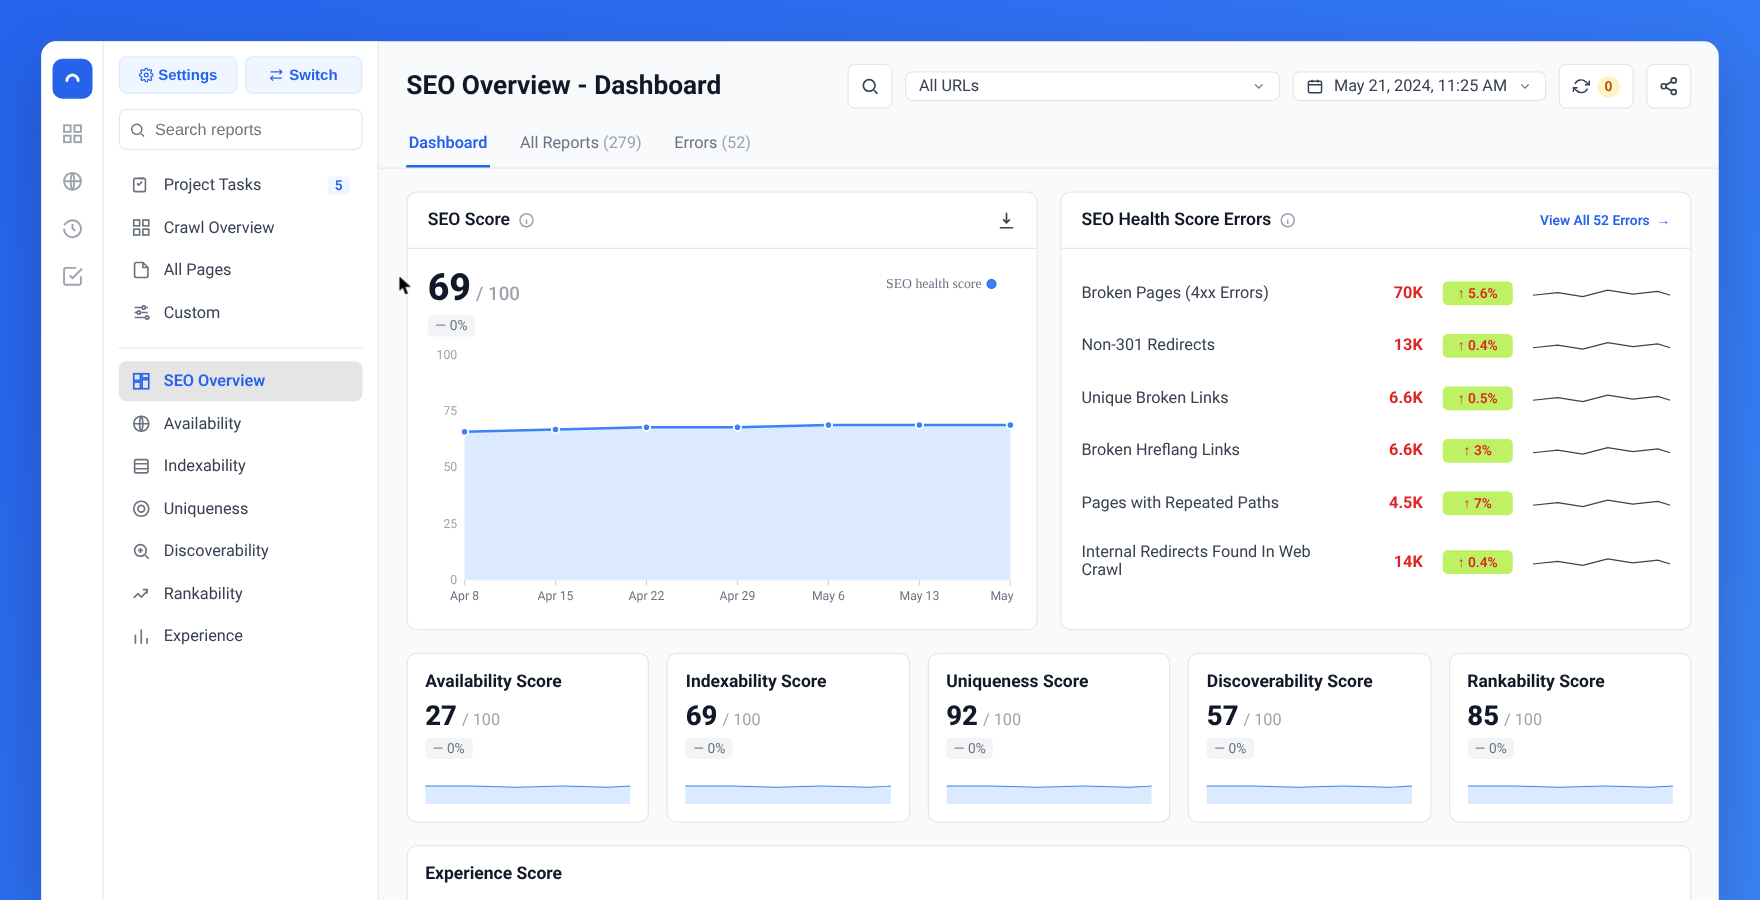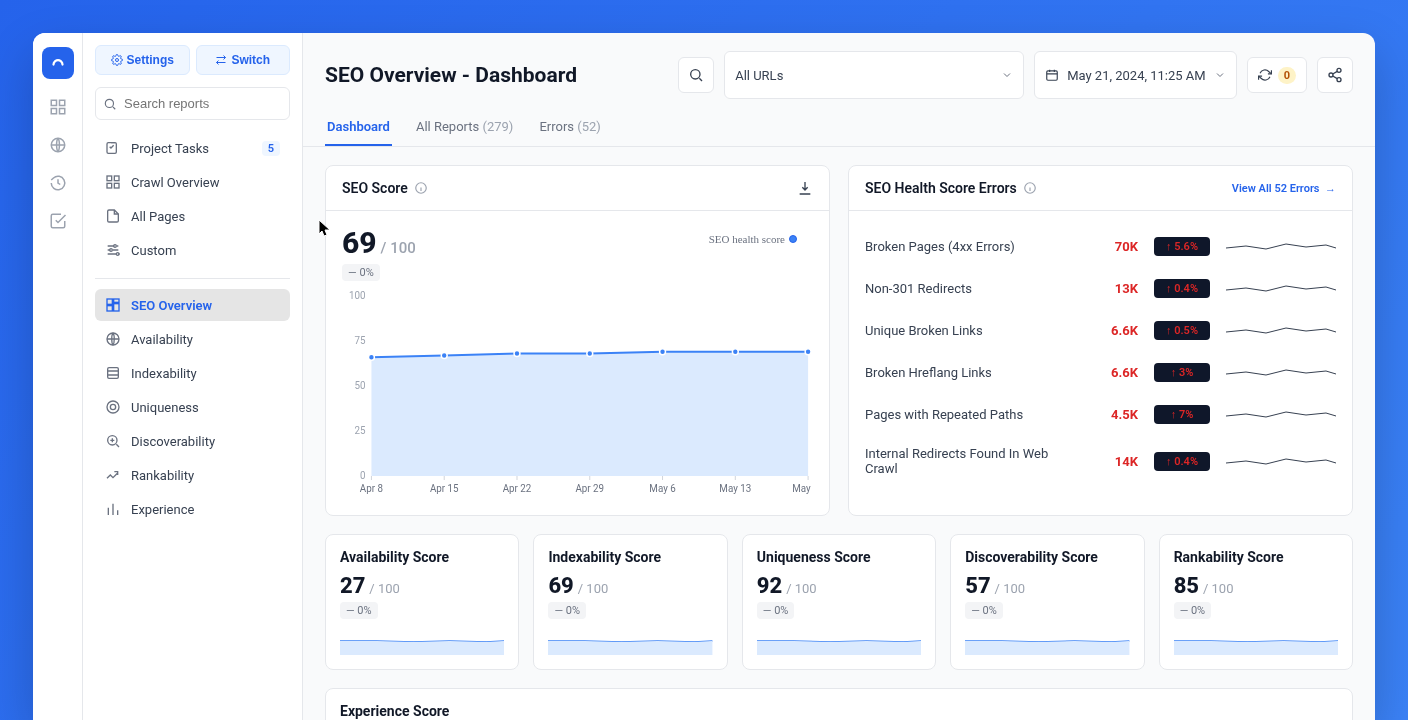--- a/index.html
+++ b/index.html
@@ -18,21 +18,21 @@
 .nav-item.active { background: #e5e5e5; color: #2563eb; font-weight: 600; }
 .nav-item .nav-icn { width: 16px; height: 16px; display: flex; align-items: center; justify-content: center; color: #6b7280; }
 .nav-item.active .nav-icn { color: #2563eb; }
 .nav-badge { margin-left: auto; background: #eff6ff; color: #2563eb; font-size: 11px; font-weight: 600; padding: 1px 6px; border-radius: 4px; }
 .nav-divider { height: 1px; background: #e5e7eb; margin: 10px 0; }
 .main { flex: 1; display: flex; flex-direction: column; overflow: hidden; }
 .header { display: flex; align-items: center; padding: 18px 22px 10px 22px; gap: 10px; }
 .h-title { font-size: 21px; font-weight: 700; color: #111827; }
 .h-spacer { flex: 1; }
 .h-icnbtn { width: 36px; height: 36px; border: 1px solid #e5e7eb; border-radius: 6px; background: #fff; display: flex; align-items: center; justify-content: center; cursor: pointer; color: #374151; }
-.h-dropdown { height: 48px; border: 1px solid #e5e7eb; border-radius: 6px; background: #fff; display: flex; align-items: center; padding: 0 10px; gap: 8px; font-size: 13px; color: #374151; cursor: pointer; }
+.h-dropdown { height: 24px; border: 1px solid #e5e7eb; border-radius: 6px; background: #fff; display: flex; align-items: center; padding: 0 10px; gap: 8px; font-size: 13px; color: #374151; cursor: pointer; }
 .h-dropdown.url { width: 300px; }
 .h-chev { margin-left: auto; color: #6b7280; }
 .h-refresh { display: flex; align-items: center; gap: 6px; }
 .h-pill { background: #fef3c7; color: #b45309; font-size: 11px; font-weight: 700; padding: 2px 6px; border-radius: 10px; }
 .tabs { display: flex; gap: 22px; padding: 0 22px; border-bottom: 1px solid #e5e7eb; }
 .tab { padding: 10px 2px; font-size: 13px; color: #6b7280; cursor: pointer; border-bottom: 2px solid transparent; }
 .tab.active { color: #2563eb; font-weight: 600; border-bottom-color: #2563eb; }
 .tab-count { color: #9ca3af; }
 .content { flex: 1; overflow-y: auto; padding: 18px 22px; }
 .row1 { display: flex; gap: 18px; }
@@ -46,21 +46,21 @@
 .p-body { padding: 14px 16px; }
 .score-big { font-size: 30px; font-weight: 800; color: #111827; }
 .score-max { font-size: 15px; color: #9ca3af; font-weight: 500; }
 .delta { display: inline-flex; align-items: center; gap: 3px; background: #f3f4f6; color: #6b7280; font-size: 11px; padding: 2px 6px; border-radius: 4px; margin-top: 4px; }
 .legend { float: right; font-size: 11px; color: #6b7280; display: flex; align-items: center; gap: 4px; }
 .legend-dot { width: 8px; height: 8px; background: #3b82f6; border-radius: 50%; border: 1px solid #2563eb; }
 .chart-area { height: 210px; position: relative; margin-top: 10px; }
 .error-row { display: flex; align-items: center; padding: 11px 0; gap: 16px; }
 .err-name { flex: 1; font-size: 13px; color: #374151; }
 .err-val { width: 42px; text-align: right; font-size: 13px; font-weight: 700; color: #dc2626; }
-.err-pct { width: 56px; text-align: center; font-size: 11px; background: #0f172a; color: #dc2626; padding: 3px 0; border-radius: 4px; font-weight: 600; }
+.err-pct { width: 56px; text-align: center; font-size: 11px; background: #bef264; color: #dc2626; padding: 3px 0; border-radius: 4px; font-weight: 600; }
 .spark { width: 110px; height: 20px; }
 .score-cards { display: flex; gap: 14px; margin-top: 18px; }
 .score-card { flex: 1; background: #fff; border: 1px solid #e5e7eb; border-radius: 8px; padding: 14px; }
 .sc-title { font-size: 14px; font-weight: 700; color: #111827; margin-bottom: 8px; }
 .sc-score { font-size: 22px; font-weight: 800; color: #111827; }
 .sc-max { font-size: 13px; color: #9ca3af; }
 .sc-spark { height: 28px; width: 100%; margin-top: 8px; }
 .exp-card { background: #fff; border: 1px solid #e5e7eb; border-radius: 8px; padding: 14px; margin-top: 18px; }
 .cursor { position: absolute; top: 219px; left: 318px; width: 14px; height: 18px; pointer-events:none; }
 svg { display: block; }

